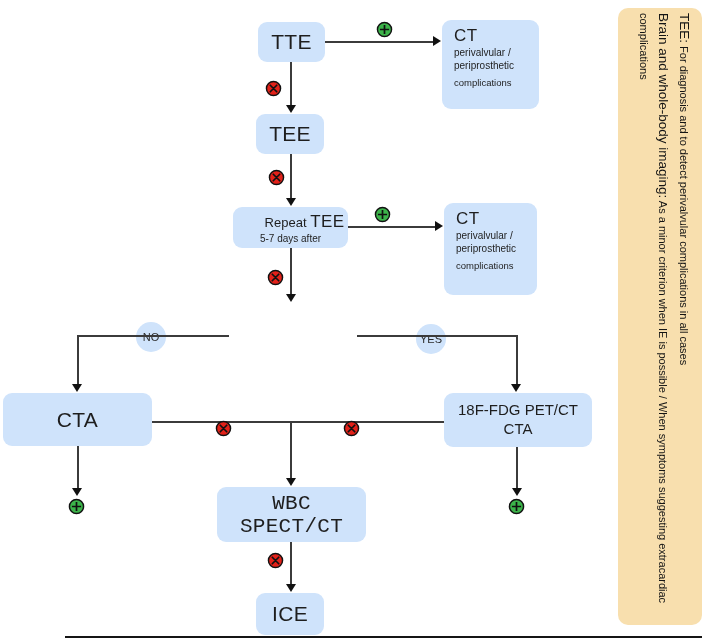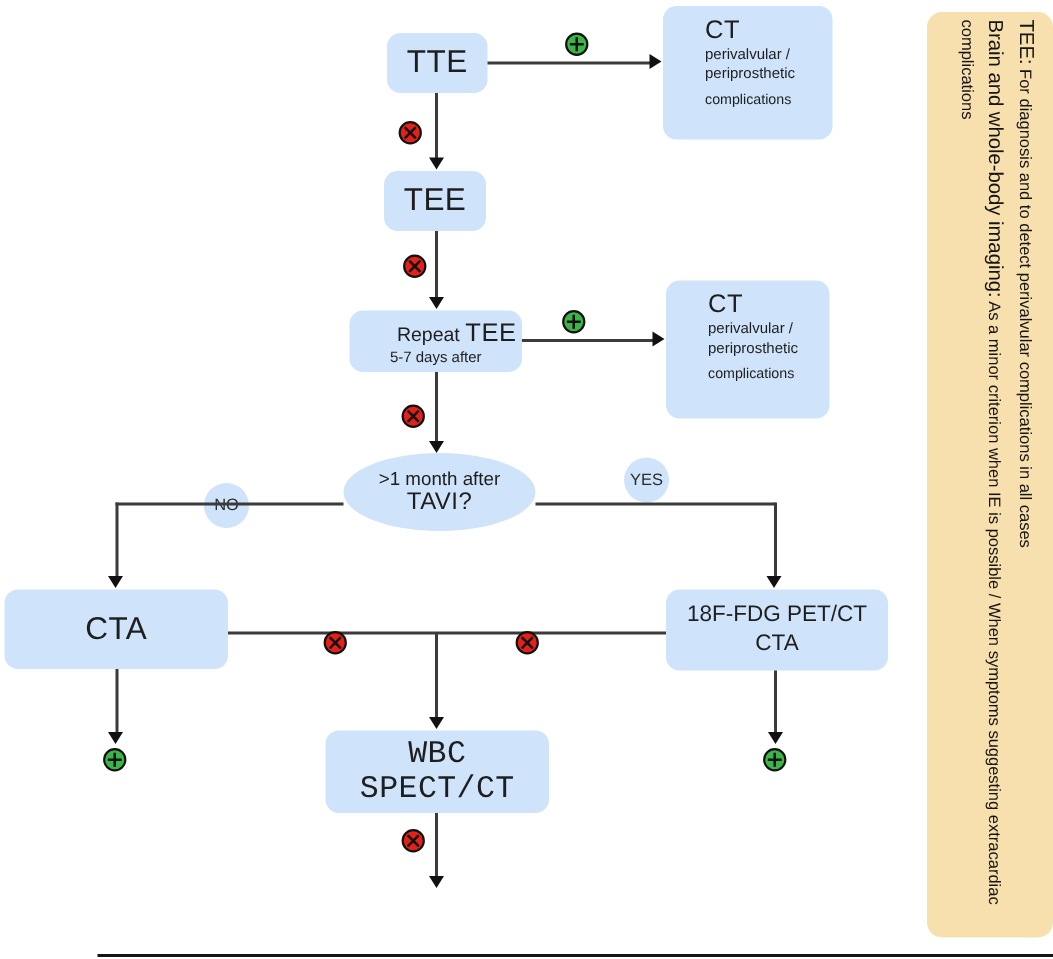--- a/index.html
+++ b/index.html
@@ -16,42 +16,42 @@
   .node .lbl { font-size:21px; letter-spacing:.3px; }
   .p-tte   { left:258px; top:22px;  width:67px;  height:40px; }
   .p-ct1   { left:442px; top:4px;   width:85px;  height:77px; }
   .p-tee   { left:256px; top:114px; width:68px;  height:40px; }
   .p-rep   { left:233px; top:207px; width:115px; height:41px; }
   .p-ct2   { left:444px; top:187px; width:81px;  height:80px; }
   .p-cta   { left:3px;   top:393px; width:149px; height:53px; }
   .p-pet   { left:444px; top:393px; width:148px; height:54px; }
   .p-wbc   { left:217px; top:487px; width:149px; height:55px;font-family:Liberation Mono, monospace; }
   .p-ice   { left:256px; top:593px; width:68px;  height:42px; }
-  .ct-box { align-items:flex-start; padding:6px 0 6px 28px; justify-content:flex-start; text-align:left; }
+  .ct-box { align-items:flex-start; padding:6px 0 6px 12px; justify-content:flex-start; text-align:left;margin-top:16px; }
   .ct-title { font-size:17px; letter-spacing:.4px; }
   .ct-desc  { font-size:10px; line-height:1.3; }
   .ct-desc3 { font-size:9.5px; margin-top:5px; }
   .rep-line1 { font-size:13px;margin-left:28px; }
   .rep-line1 .big { font-size:17px; letter-spacing:.4px; }
   .rep-sub  { font-size:10px; margin-top:1px; }
   .pet-l { font-size:15px; line-height:1.25; }
   
   .ellipse {
     position:absolute; left:229px; top:302px; width:128px; height:52px;
     background:#cfe3fb; border-radius:50%;
     display:flex; flex-direction:column; align-items:center; justify-content:center; text-align:center;
   }
   .ell-l1 { font-size:12.5px; }
   .ell-l2 { font-size:16px; letter-spacing:.3px; }
   .badge {
     position:absolute; width:30px; height:30px; background:#cfe3fb; border-radius:50%;
     display:flex; align-items:center; justify-content:center; font-size:11px; font-weight:500; color:#2b2b2b;margin-top:16px;
   }
   .p-no  { left:136px; top:306px; }
-  .p-yes { left:416px; top:289px; }
+  .p-yes { left:416px; top:308px; }
   
   .hline, .vline { position:absolute; background:#3b3b3b; }
   .hline { height:1.5px; }
   .vline { width:1.5px; }
   .l-tte-tee { left:290px; top:62px;  height:45px; }
   .l-tte-ct  { left:325px; top:41px;  width:111px; }
   .l-tee-rep { left:290px; top:154px; height:47px; }
   .l-rep-ct  { left:348px; top:226px; width:90px;  }
   .l-rep-ell { left:290px; top:248px; height:48px; }
   .l-no-h    { left:77px;  top:335px; width:152px; }
@@ -128,24 +128,20 @@
     <span class="rep-sub">5-7 days after</span>
   </div>
 
   <div class="node ct-box p-ct2">
     <span class="ct-title">CT</span>
     <span class="ct-desc">perivalvular /</span>
     <span class="ct-desc">periprosthetic</span>
     <span class="ct-desc3">complications</span>
   </div>
 
-  <div class="ellipse">
-    <span class="ell-l1">&gt;1 month after</span>
-    <span class="ell-l2">TAVI?</span>
-  </div>
 
   <div class="badge p-no">
     <span>NO</span>
   </div>
   <div class="badge p-yes">
     <span>YES</span>
   </div>
 
   <div class="node p-cta">
     <span class="lbl">CTA</span>
@@ -153,20 +149,23 @@
 
   <div class="node p-pet">
     <span class="pet-l">18F-FDG PET/CT</span>
     <span class="pet-l">CTA</span>
   </div>
 
   <div class="node p-wbc">
     <span class="lbl">WBC SPECT/CT</span>
   </div>
 
+  <div class="node p-ice">
+    <span class="lbl">ICE</span>
+  </div>
 
   <div class="vline l-tte-tee"></div>
   <div class="hline l-tte-ct"></div>
   <div class="vline l-tee-rep"></div>
   <div class="hline l-rep-ct"></div>
   <div class="vline l-rep-ell"></div>
   <div class="hline l-no-h"></div>
   <div class="vline l-no-v"></div>
   <div class="hline l-yes-h"></div>
   <div class="vline l-yes-v"></div>

